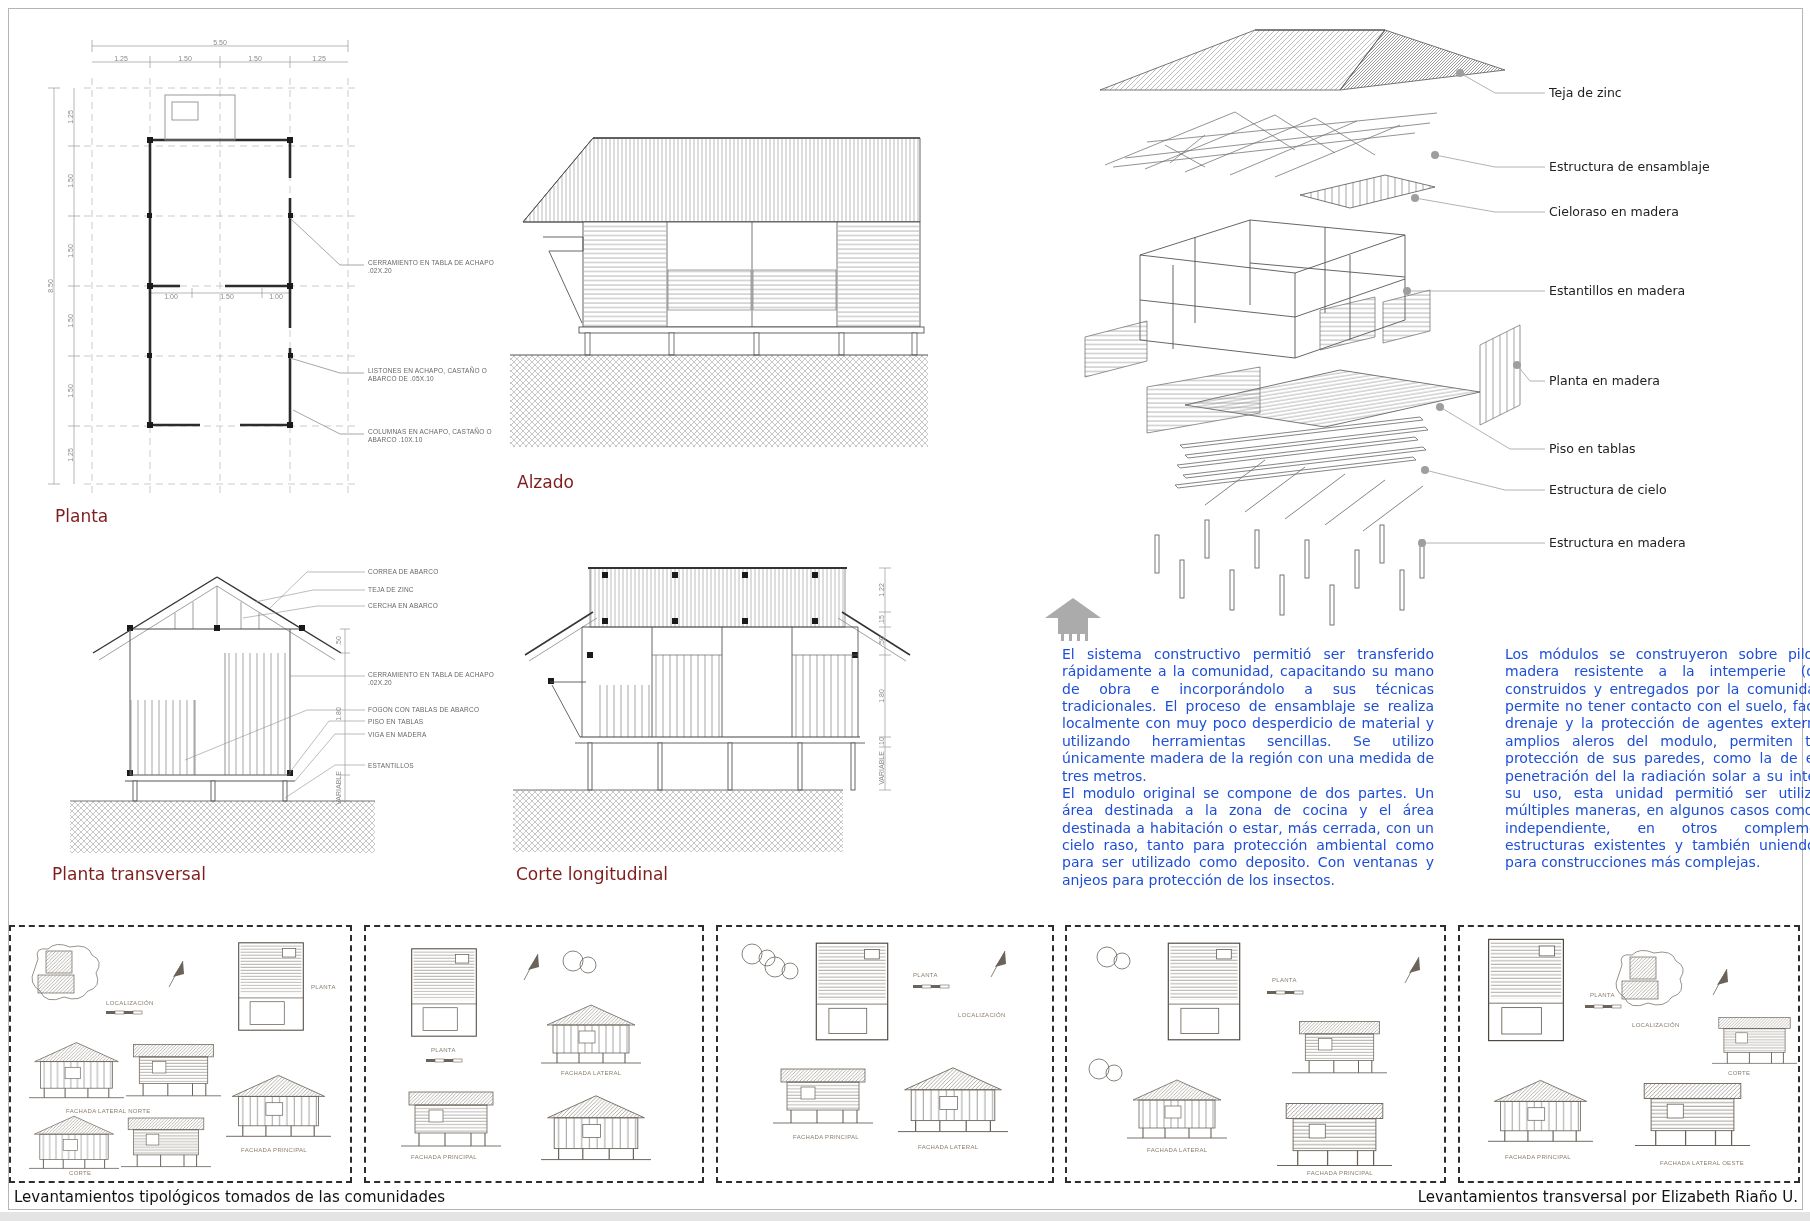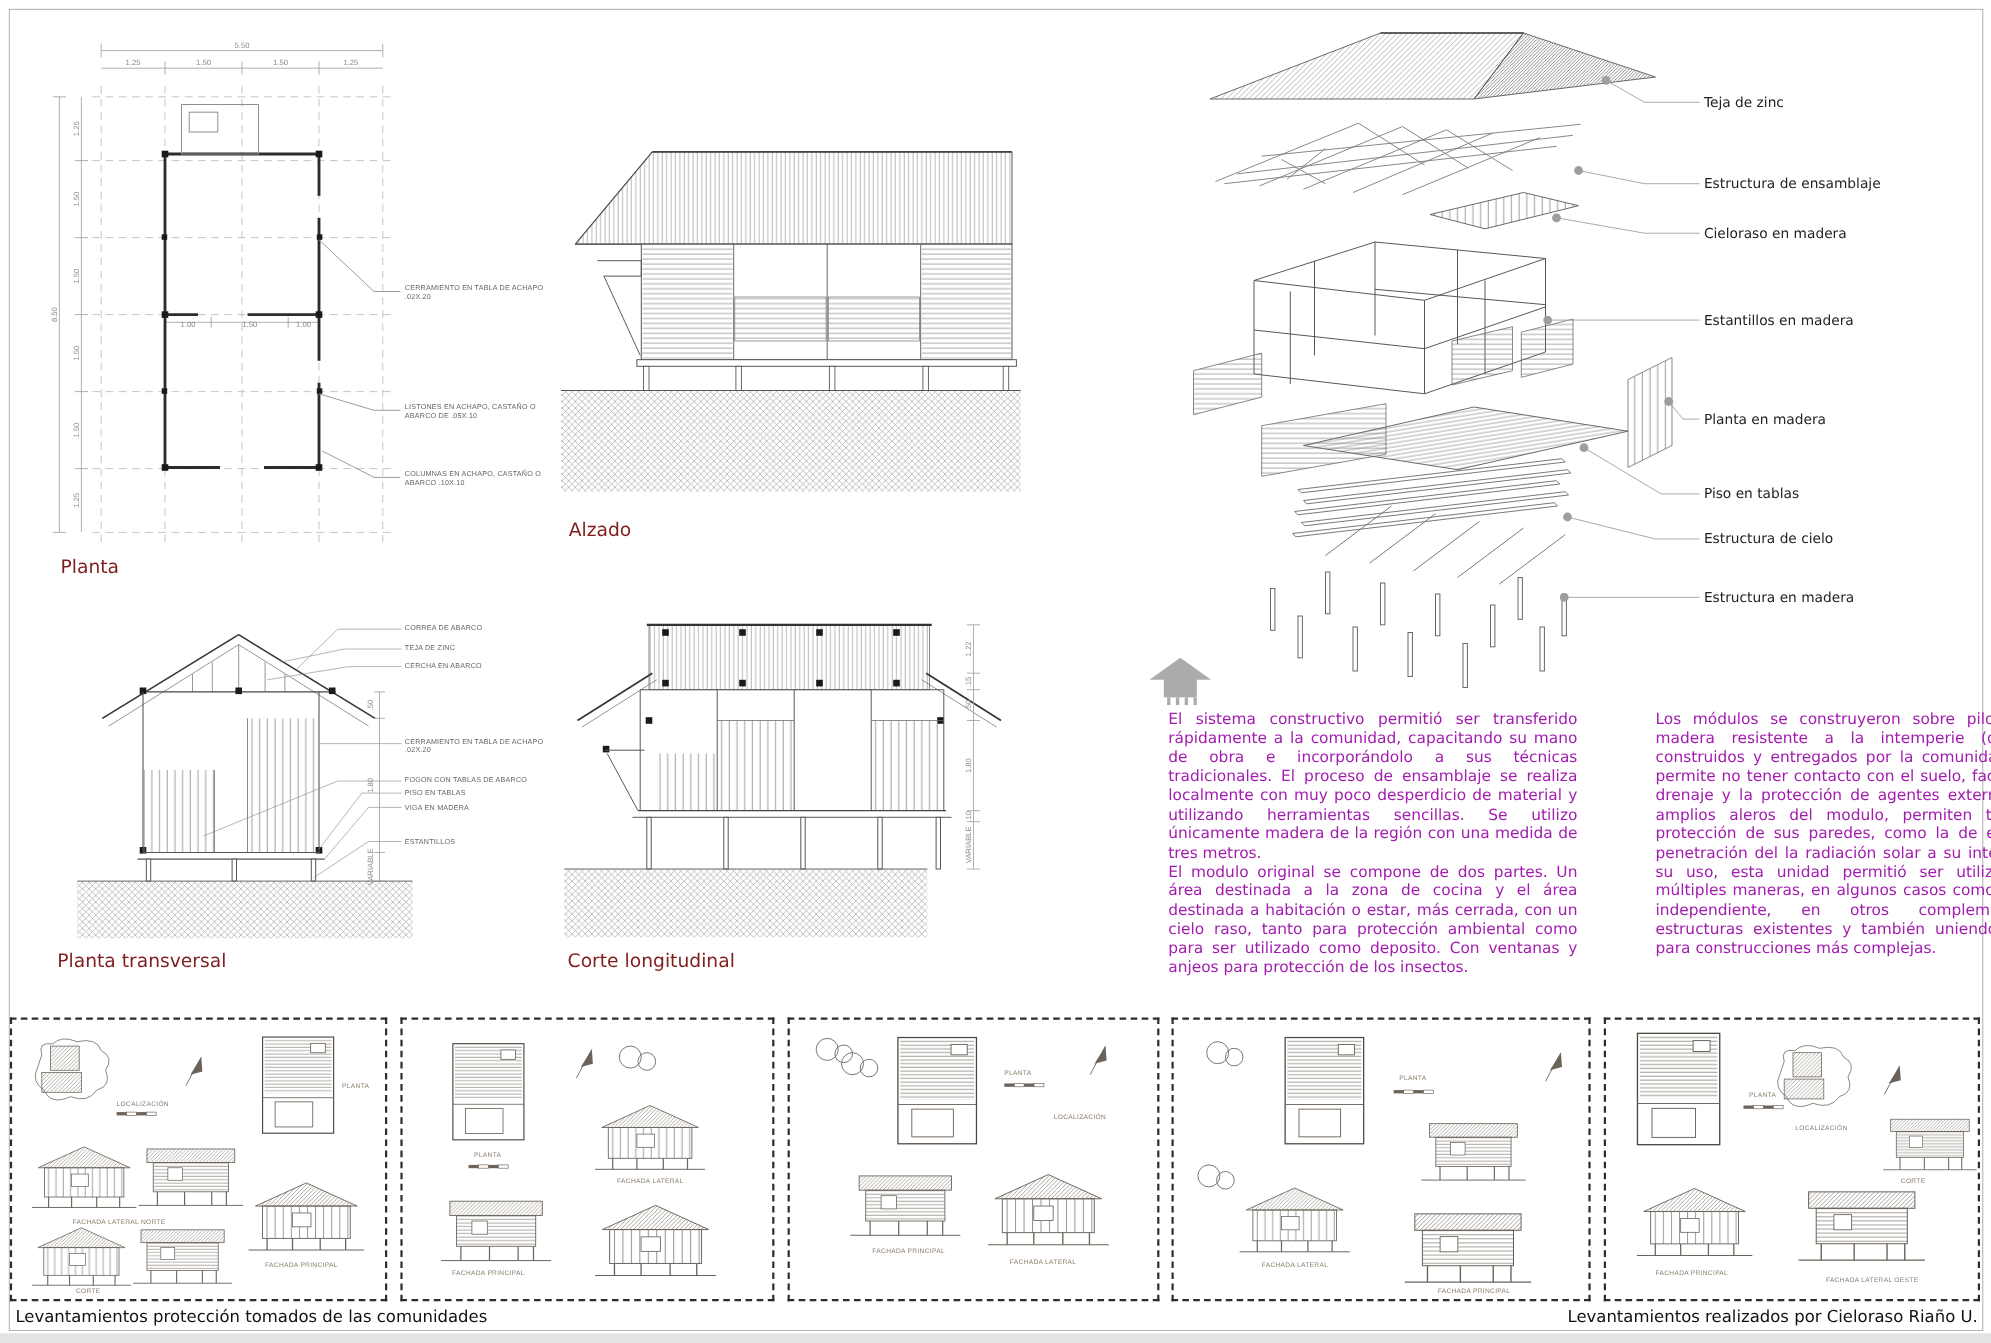--- a/index.html
+++ b/index.html
@@ -2,21 +2,21 @@
 <html><head>
 <meta charset="utf-8">
 <style>
   html,body{margin:0;padding:0;background:#fff;}
   #sheet{position:relative;width:1810px;height:1221px;background:#fff;overflow:hidden;
          font-family:"DejaVu Sans","Liberation Sans",sans-serif;color:#1b1b1b;}
   .border-frame{position:absolute;left:8px;top:8px;width:1793px;height:1200px;
                 border:1px solid #b5b5b5;pointer-events:none;}
   .abs{position:absolute;}
   .title{position:absolute;font-size:17px;color:#7f1d1d;}
-  .para{position:absolute;font-size:14px;line-height:1.24;text-align:justify;color:#a21caf;}
+  .para{position:absolute;font-size:14px;line-height:1.24;text-align:justify;color:#1d4ed8;}
   .para p{margin:0;}
   .ann{position:absolute;font-size:6.5px;line-height:1.2;color:#666;
        font-family:"Liberation Sans",sans-serif;letter-spacing:.2px;width:132px;}
   .dim{position:absolute;font-size:7px;color:#8a8a8a;font-family:"Liberation Sans",sans-serif;
        transform:translate(-50%,-50%);white-space:nowrap;}
   .dim.rot{transform:translate(-50%,-50%) rotate(-90deg);}
   .xlabel{position:absolute;left:1549px;font-size:12.5px;color:#222;white-space:nowrap;}
   .panel{position:absolute;border:2px dashed #2d2d2d;background:#fff;}
   .panel svg{display:block;}
   .caption{position:absolute;font-size:15px;color:#111;white-space:nowrap;}
@@ -610,16 +610,16 @@
           <use href="#sk-house"></use>
         </g>
       <text class="sk-label" x="45" y="232">FACHADA PRINCIPAL</text>
       <g transform="translate(175,145) scale(1.15)">
           <use href="#sk-house2"></use>
         </g>
       <text class="sk-label" x="200" y="238">FACHADA LATERAL OESTE</text>
     </svg>
   </div>
 
-  <div class="caption" style="left:14px;top:1188px">Levantamientos protección tomados de las comunidades</div>
-  <div class="caption" style="right:12px;top:1188px">Levantamientos realizados por Cieloraso Riaño U.</div>
+  <div class="caption" style="left:14px;top:1188px">Levantamientos tipológicos tomados de las comunidades</div>
+  <div class="caption" style="right:12px;top:1188px">Levantamientos transversal por Elizabeth Riaño U.</div>
   <div class="graybar"></div>
 </div>
 
 </body></html>

